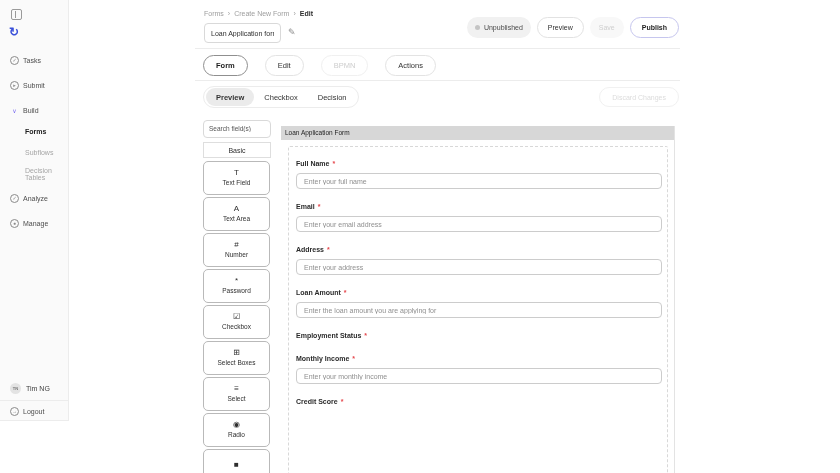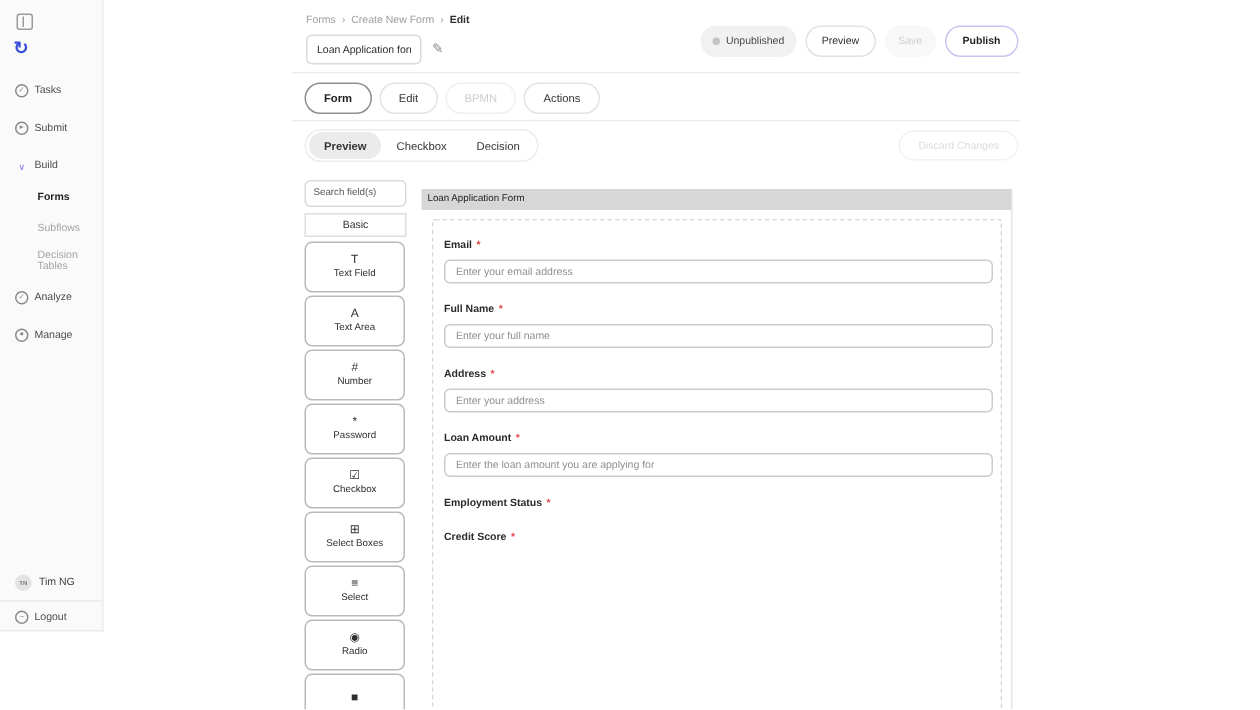--- a/index.html
+++ b/index.html
@@ -43,21 +43,21 @@
   .pill { display:flex; align-items:center; justify-content:center; height:21px; border-radius:11px;
           font-size:7px; white-space:nowrap; cursor:pointer; background:#fff; }
   .badge { background:#f1f1f1; color:#4a4a4a; padding:0 8px; gap:4px; cursor:default; }
   .dot { width:5px; height:5px; border-radius:50%; background:#c4c4c4; }
   .btn-preview { border:1px solid #e2e2e2; padding:0 10px; color:#2e2e2e; }
   .btn-save { background:#f8f8f8; padding:0 9px; color:#cfcfcf; cursor:default; }
   .btn-publish { border:1px solid #c6c6ee; padding:0 11px; color:#1f1f1f; font-weight:bold; }
   .hdiv { position:absolute; left:195px; width:485px; border-top:1px solid #ececec; }
 
   
-  .tabs { position:absolute; left:203px; top:55px; display:flex; gap:5px; }
+  .tabs { position:absolute; left:203px; top:55px; display:flex; gap:17px; }
   .tab { height:21px; border-radius:11px; padding:0 12px; font-size:7.5px; display:flex;
          align-items:center; border:1px solid #e3e3e3; color:#333; cursor:pointer; background:#fff; }
   .tab.active { border:1px solid #8f8f8f; font-weight:bold; color:#1d1d1d; }
   .tab.disabled { border:1px solid #f0f0f0; color:#cdcdcd; cursor:default; }
   .subtabs { position:absolute; left:203px; top:86px; height:22px; border:1px solid #ececec;
              border-radius:11px; display:flex; align-items:center; padding:0 2px; background:#fff; }
   .subtab { height:18px; border-radius:9px; padding:0 10px; font-size:7.5px; display:flex;
             align-items:center; color:#333; cursor:pointer; }
   .subtab.active { background:#ebebeb; font-weight:bold; }
   .btn-discard { position:absolute; right:161px; top:87px; height:20px; border:1px solid #f1f1f1;
@@ -225,39 +225,43 @@
         <span class="lbl"></span>
       </div>
     </div>
   </div>
 
   <div class="canvas">
     <div class="canvas-hdr">Loan Application Form</div>
     <div class="dashed">
 
       <div class="fld">
+        <div class="fld-label"><span>Full Name</span><span class="req">*</span></div>
+        <input placeholder="Enter your full name" style="">
+      </div>
+      <div class="fld">
         <div class="fld-label"><span>Email</span><span class="req">*</span></div>
         <input placeholder="Enter your email address" style="">
       </div>
       <div class="fld">
-        <div class="fld-label"><span>Full Name</span><span class="req">*</span></div>
-        <input placeholder="Enter your full name" style="">
-      </div>
-      <div class="fld">
         <div class="fld-label"><span>Address</span><span class="req">*</span></div>
         <input placeholder="Enter your address" style="">
       </div>
       <div class="fld">
         <div class="fld-label"><span>Loan Amount</span><span class="req">*</span></div>
         <input placeholder="Enter the loan amount you are applying for" style="">
       </div>
       <div class="fld">
         <div class="fld-label"><span>Employment Status</span><span class="req">*</span></div>
       </div>
       <div class="fld">
+        <div class="fld-label"><span>Monthly Income</span><span class="req">*</span></div>
+        <input placeholder="Enter your monthly income" style="">
+      </div>
+      <div class="fld">
         <div class="fld-label"><span>Credit Score</span><span class="req">*</span></div>
 
       </div>
 
     </div>
   </div>
 
 </div>
 
 </body></html>

